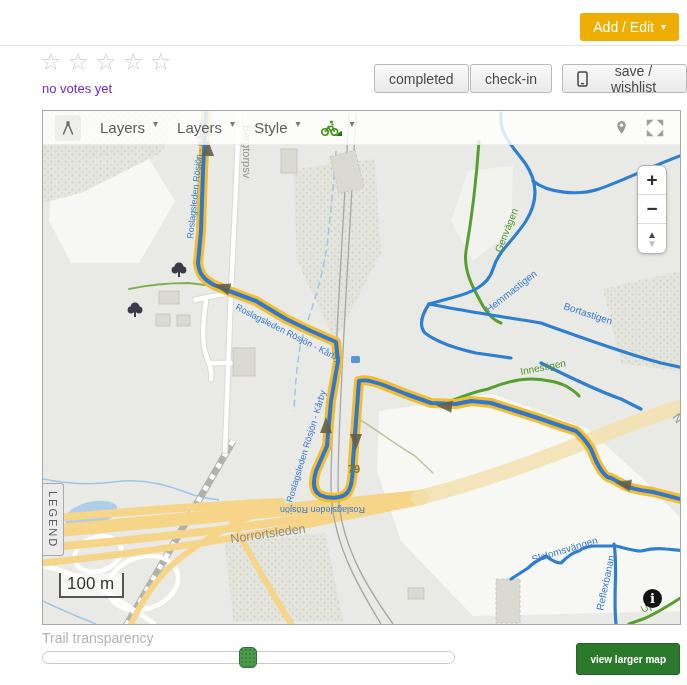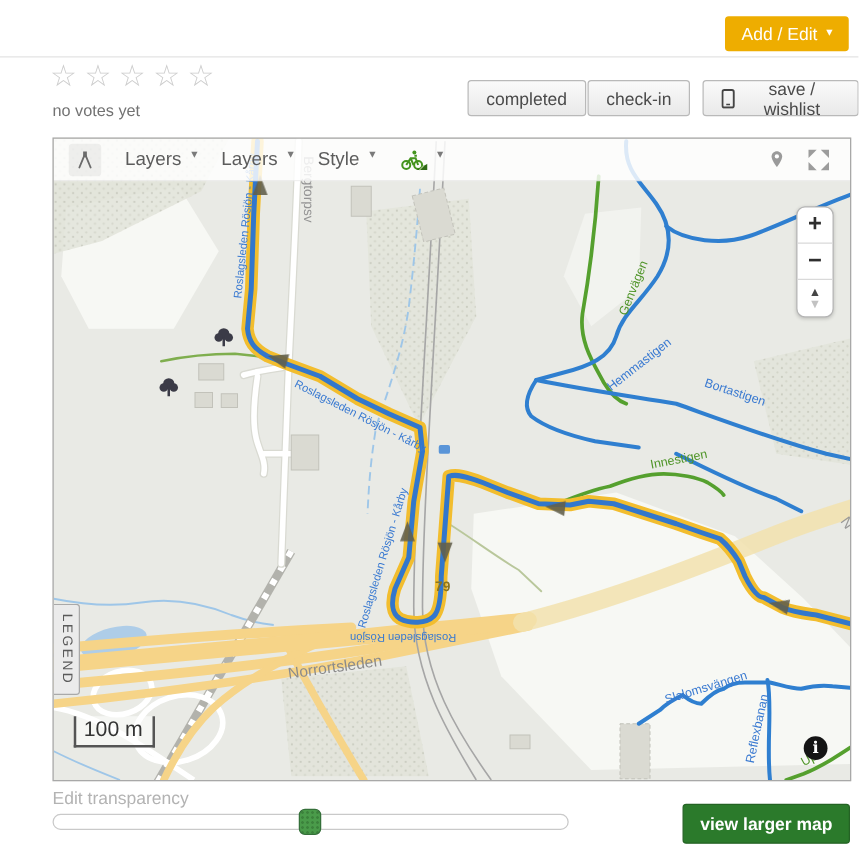--- a/index.html
+++ b/index.html
@@ -10,21 +10,21 @@
   
   .add-edit{position:absolute;top:13px;right:8px;height:28px;padding:0 13px;
     background:#eead00;color:#fff;font-size:14px;border:none;border-radius:3px;
     display:flex;align-items:center;gap:7px;cursor:pointer;}
   .add-edit .caret{font-size:10px;line-height:1;color:#fff;}
   .hdr-divider{position:absolute;top:45px;left:0;right:0;height:0;border-top:1px solid #e4e4e4;}
 
   
   .stars{position:absolute;left:40px;top:50px;display:flex;}
   .stars span{font-size:24px;color:#cdcdcd;margin-right:6px;line-height:1;cursor:pointer;}
-  .votes{position:absolute;left:42px;top:81px;font-size:13px;color:#737373;}
+  .votes{position:absolute;left:42px;top:81px;font-size:13px;color:#6d28d9;}
 
   
   .abtn{position:absolute;top:64px;height:29px;padding:4px 14px;border:1px solid #b9b9b9;
     border-radius:3px;background:linear-gradient(#fafafa,#e9e9e9);color:#4a4a4a;
     font-size:14px;display:flex;align-items:center;gap:7px;cursor:pointer;
     font-family:inherit;}
   #btn-completed{left:374px;} #btn-checkin{left:470px;} #btn-save{left:562px;}
 
   
   #map{position:absolute;left:42px;top:110px;width:639px;height:515px;
@@ -65,21 +65,21 @@
     font-size:13px;cursor:pointer;}
 
   
   .transp-label{position:absolute;left:42px;top:630px;font-size:14px;color:#b3b3b3;}
   .slider-track{position:absolute;left:42px;top:651px;width:413px;height:13px;
     background:#fff;border:1px solid #c9c9c9;border-radius:8px;cursor:pointer;}
   .slider-handle{position:absolute;left:239px;top:647px;width:18px;height:21px;
     border-radius:5px;background:#4a9b4a;border:1px solid #35703a;cursor:grab;
     background-image:radial-gradient(#3c823c 1px,transparent 1.2px);background-size:4px 4px;}
   .view-larger{position:absolute;right:7px;top:643px;height:32px;padding:0 13px;
-    background:#2b7a2b;color:#fff;font-size:14px;font-weight:bold;border:1px solid #246324;
+    background:#2b7a2b;color:#fff;font-size:10px;font-weight:bold;border:1px solid #246324;
     border-radius:3px;cursor:pointer;font-family:inherit;}
 
   svg text{font-family:"Liberation Sans","DejaVu Sans",sans-serif;}
 </style>
 </head>
 <body>
 
 <div id="page">
 
   <button class="add-edit">
@@ -332,18 +332,18 @@
         <span class="pan-up">▲</span>
         <span class="pan-down">▼</span>
       </div>
     </div>
 
     <div class="legend-tab">LEGEND</div>
     <div class="scalebar">100 m</div>
     <div class="info-btn">i</div>
   </div>
 
-  <div class="transp-label">Edit transparency</div>
+  <div class="transp-label">Trail transparency</div>
   <div class="slider-track"></div>
   <div class="slider-handle"></div>
   <button class="view-larger">view larger map</button>
 
 </div>
 
 </body></html>

